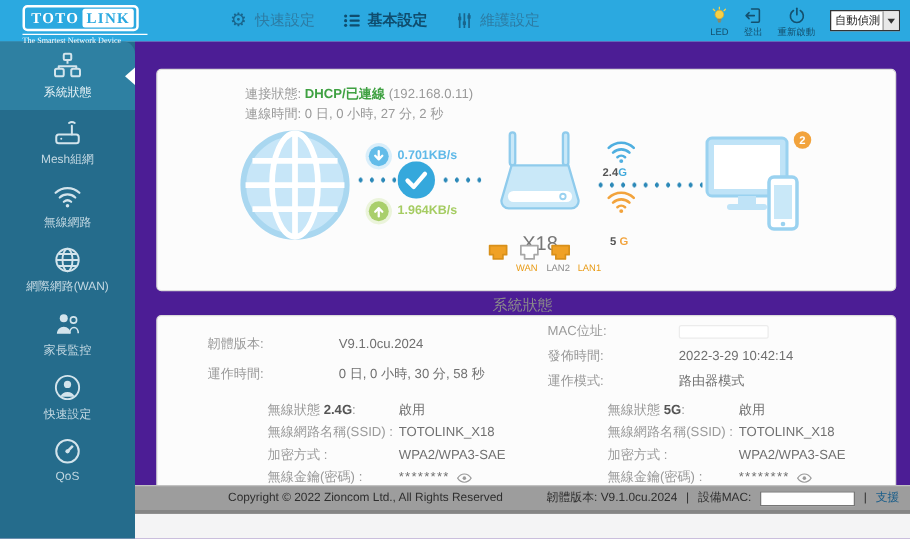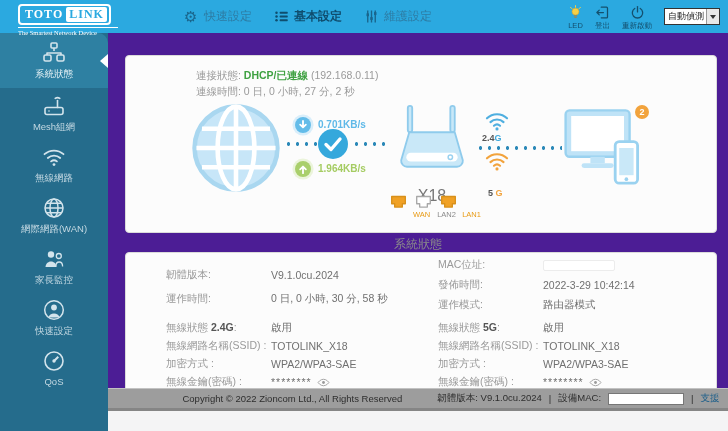--- a/index.html
+++ b/index.html
@@ -103,21 +103,21 @@
   .kv { position:absolute; font-size:10.5px; }
   .kv-row { display:flex; }
   .kv-label { width:105px; color:#9A9A9A; }
   .kv-value { color:#707070; }
   .info-left  { left:40px;  top:10px; }
   .info-left  .kv-row { height:24px; align-items:center; }
   .info-right { left:312px; top:2px; }
   .info-right .kv-row { height:20px; align-items:center; }
   .wifi-left  { left:40px;  top:66px; }
   .wifi-right { left:312px; top:66px; }
-  .wifi-left .kv-row, .wifi-right .kv-row { height:18px; align-items:center; }
+  .wifi-left .kv-row, .wifi-right .kv-row { height:18px; align-items:center;margin-left:48px; }
   .band-bold { color:#555; font-weight:bold; }
   .mac-redacted { width:72px; height:11px; background:#FFFFFF; border:1px solid #ECECEC;
     border-radius:2px; }
   .pw-value { display:flex; align-items:center; gap:5px; letter-spacing:1px; }
   .eye svg { width:13px; height:9px; display:block; }
 
   
   .footer {
     position:absolute; left:108px; top:388px; width:686px; height:23px;
     background:#9D9D9D; border-top:1px solid #C2C2C2; border-bottom:3px solid #858585;

